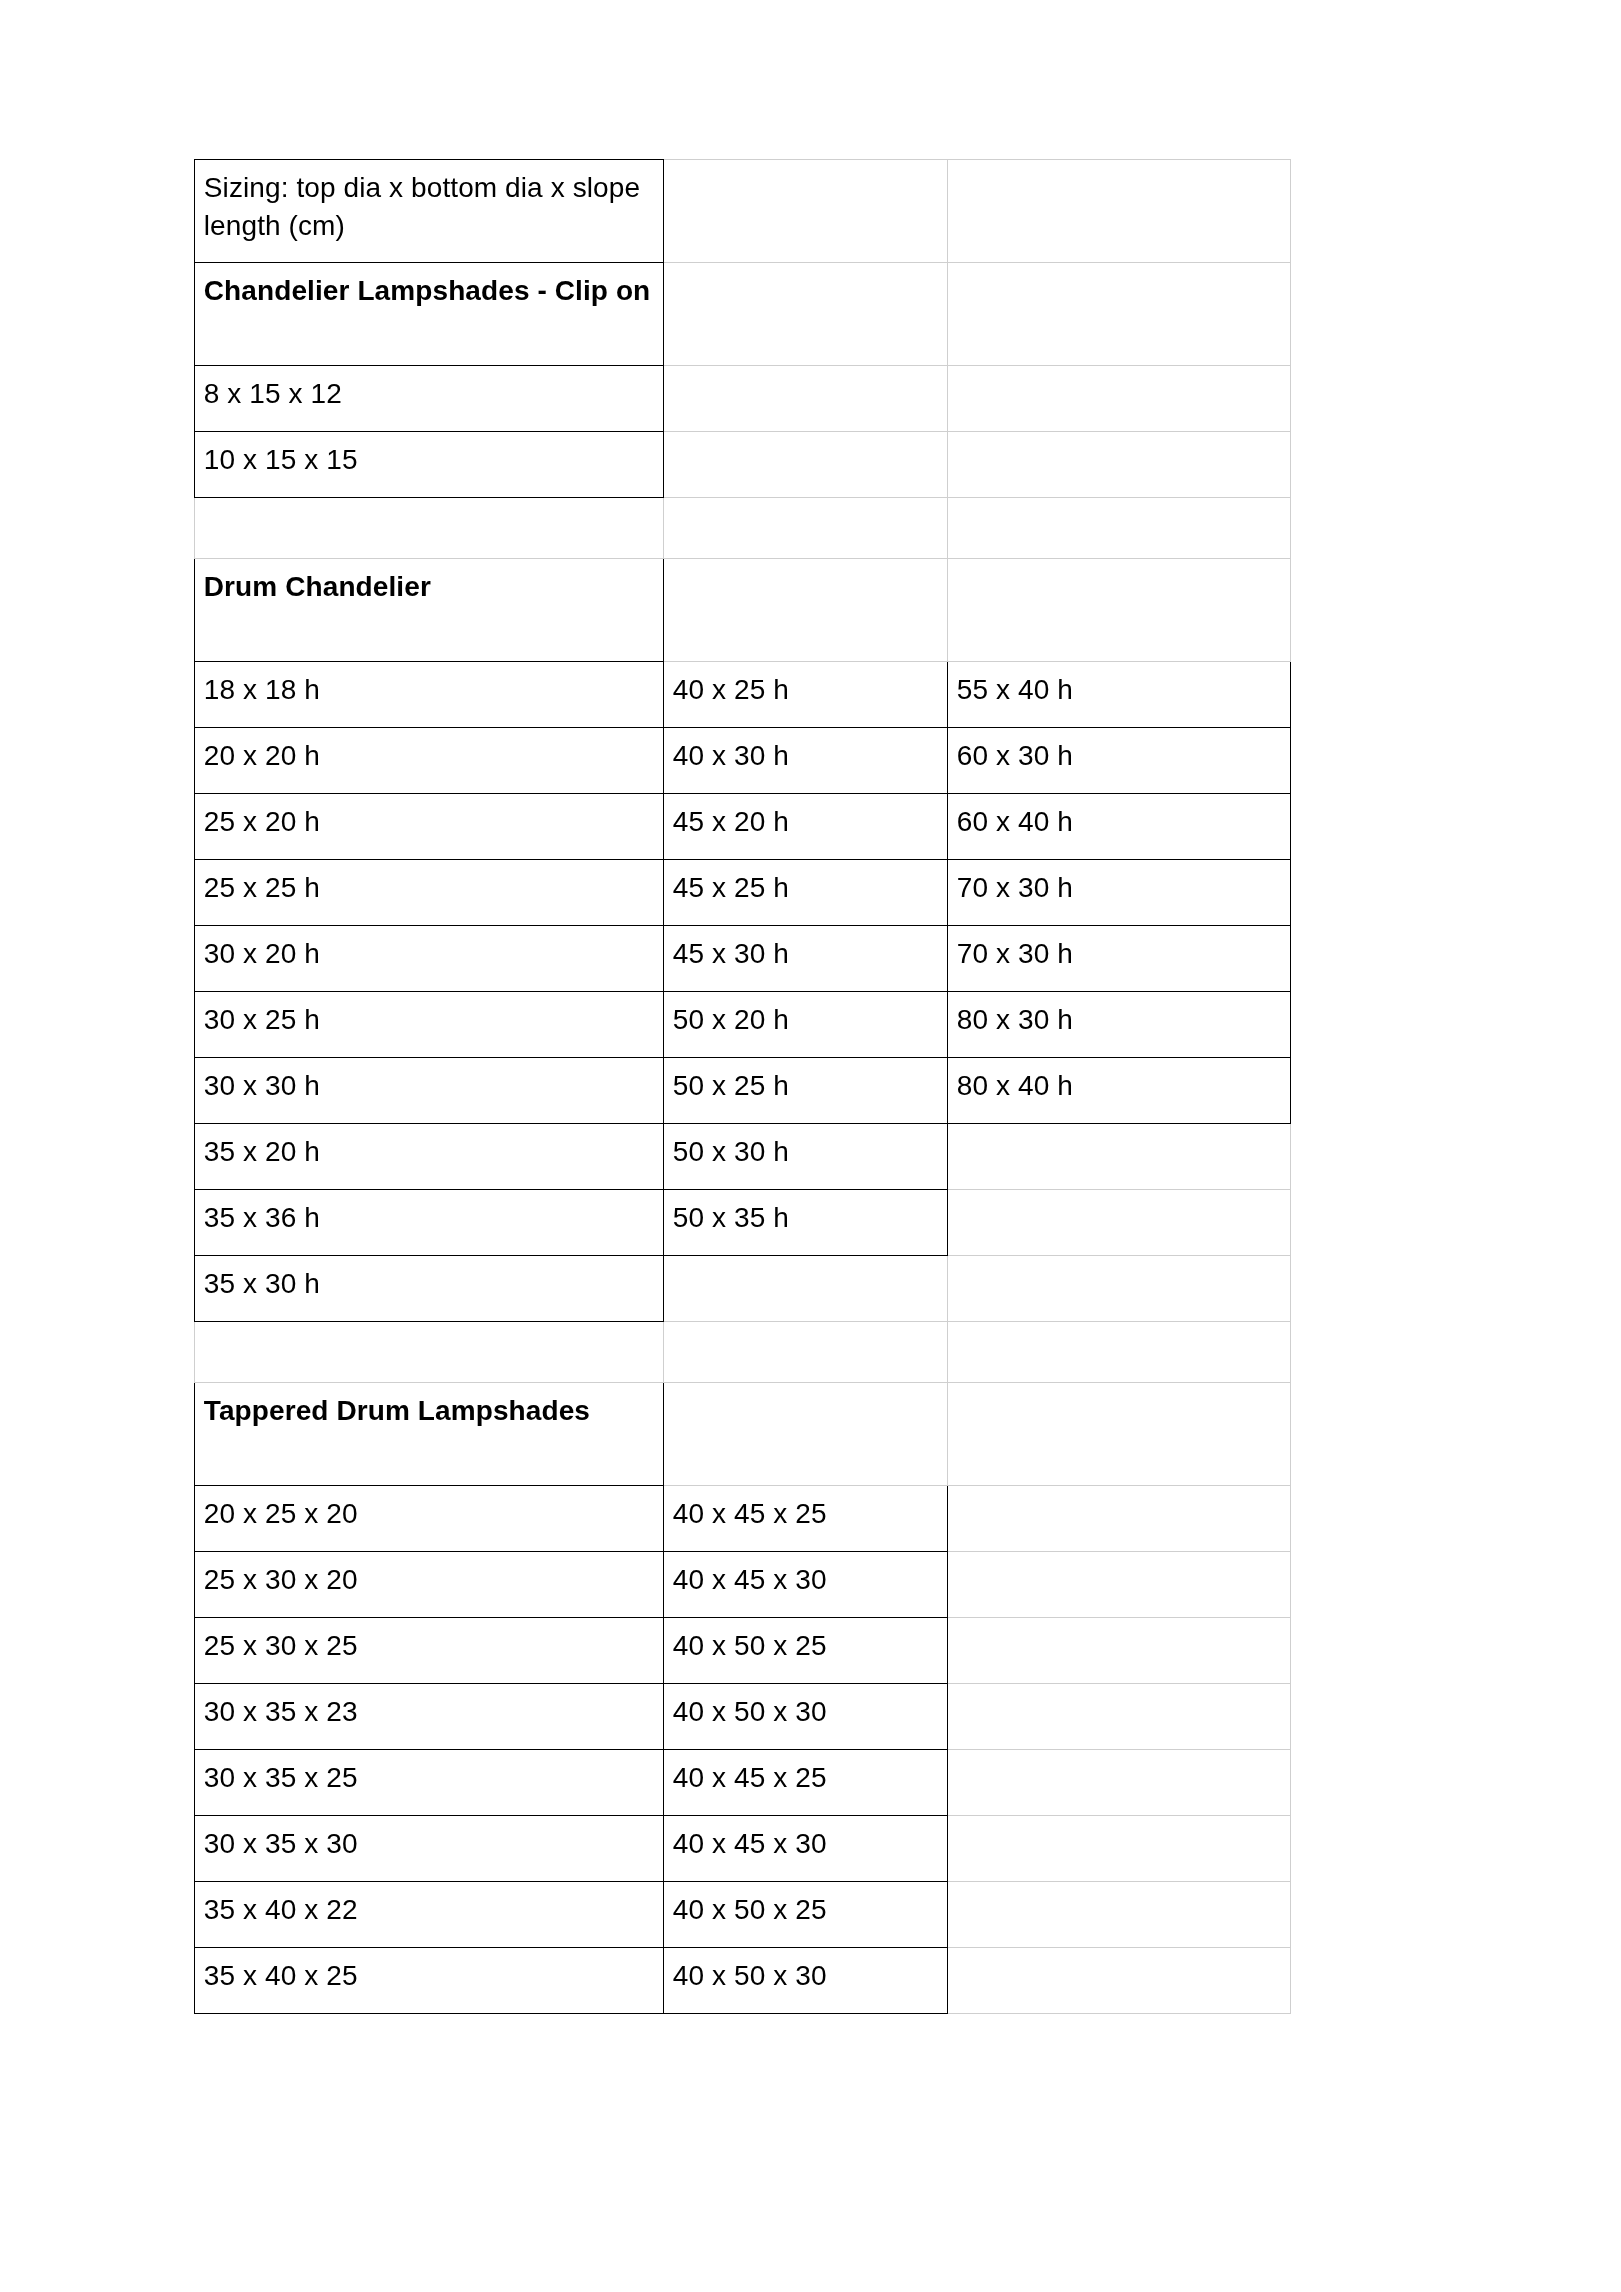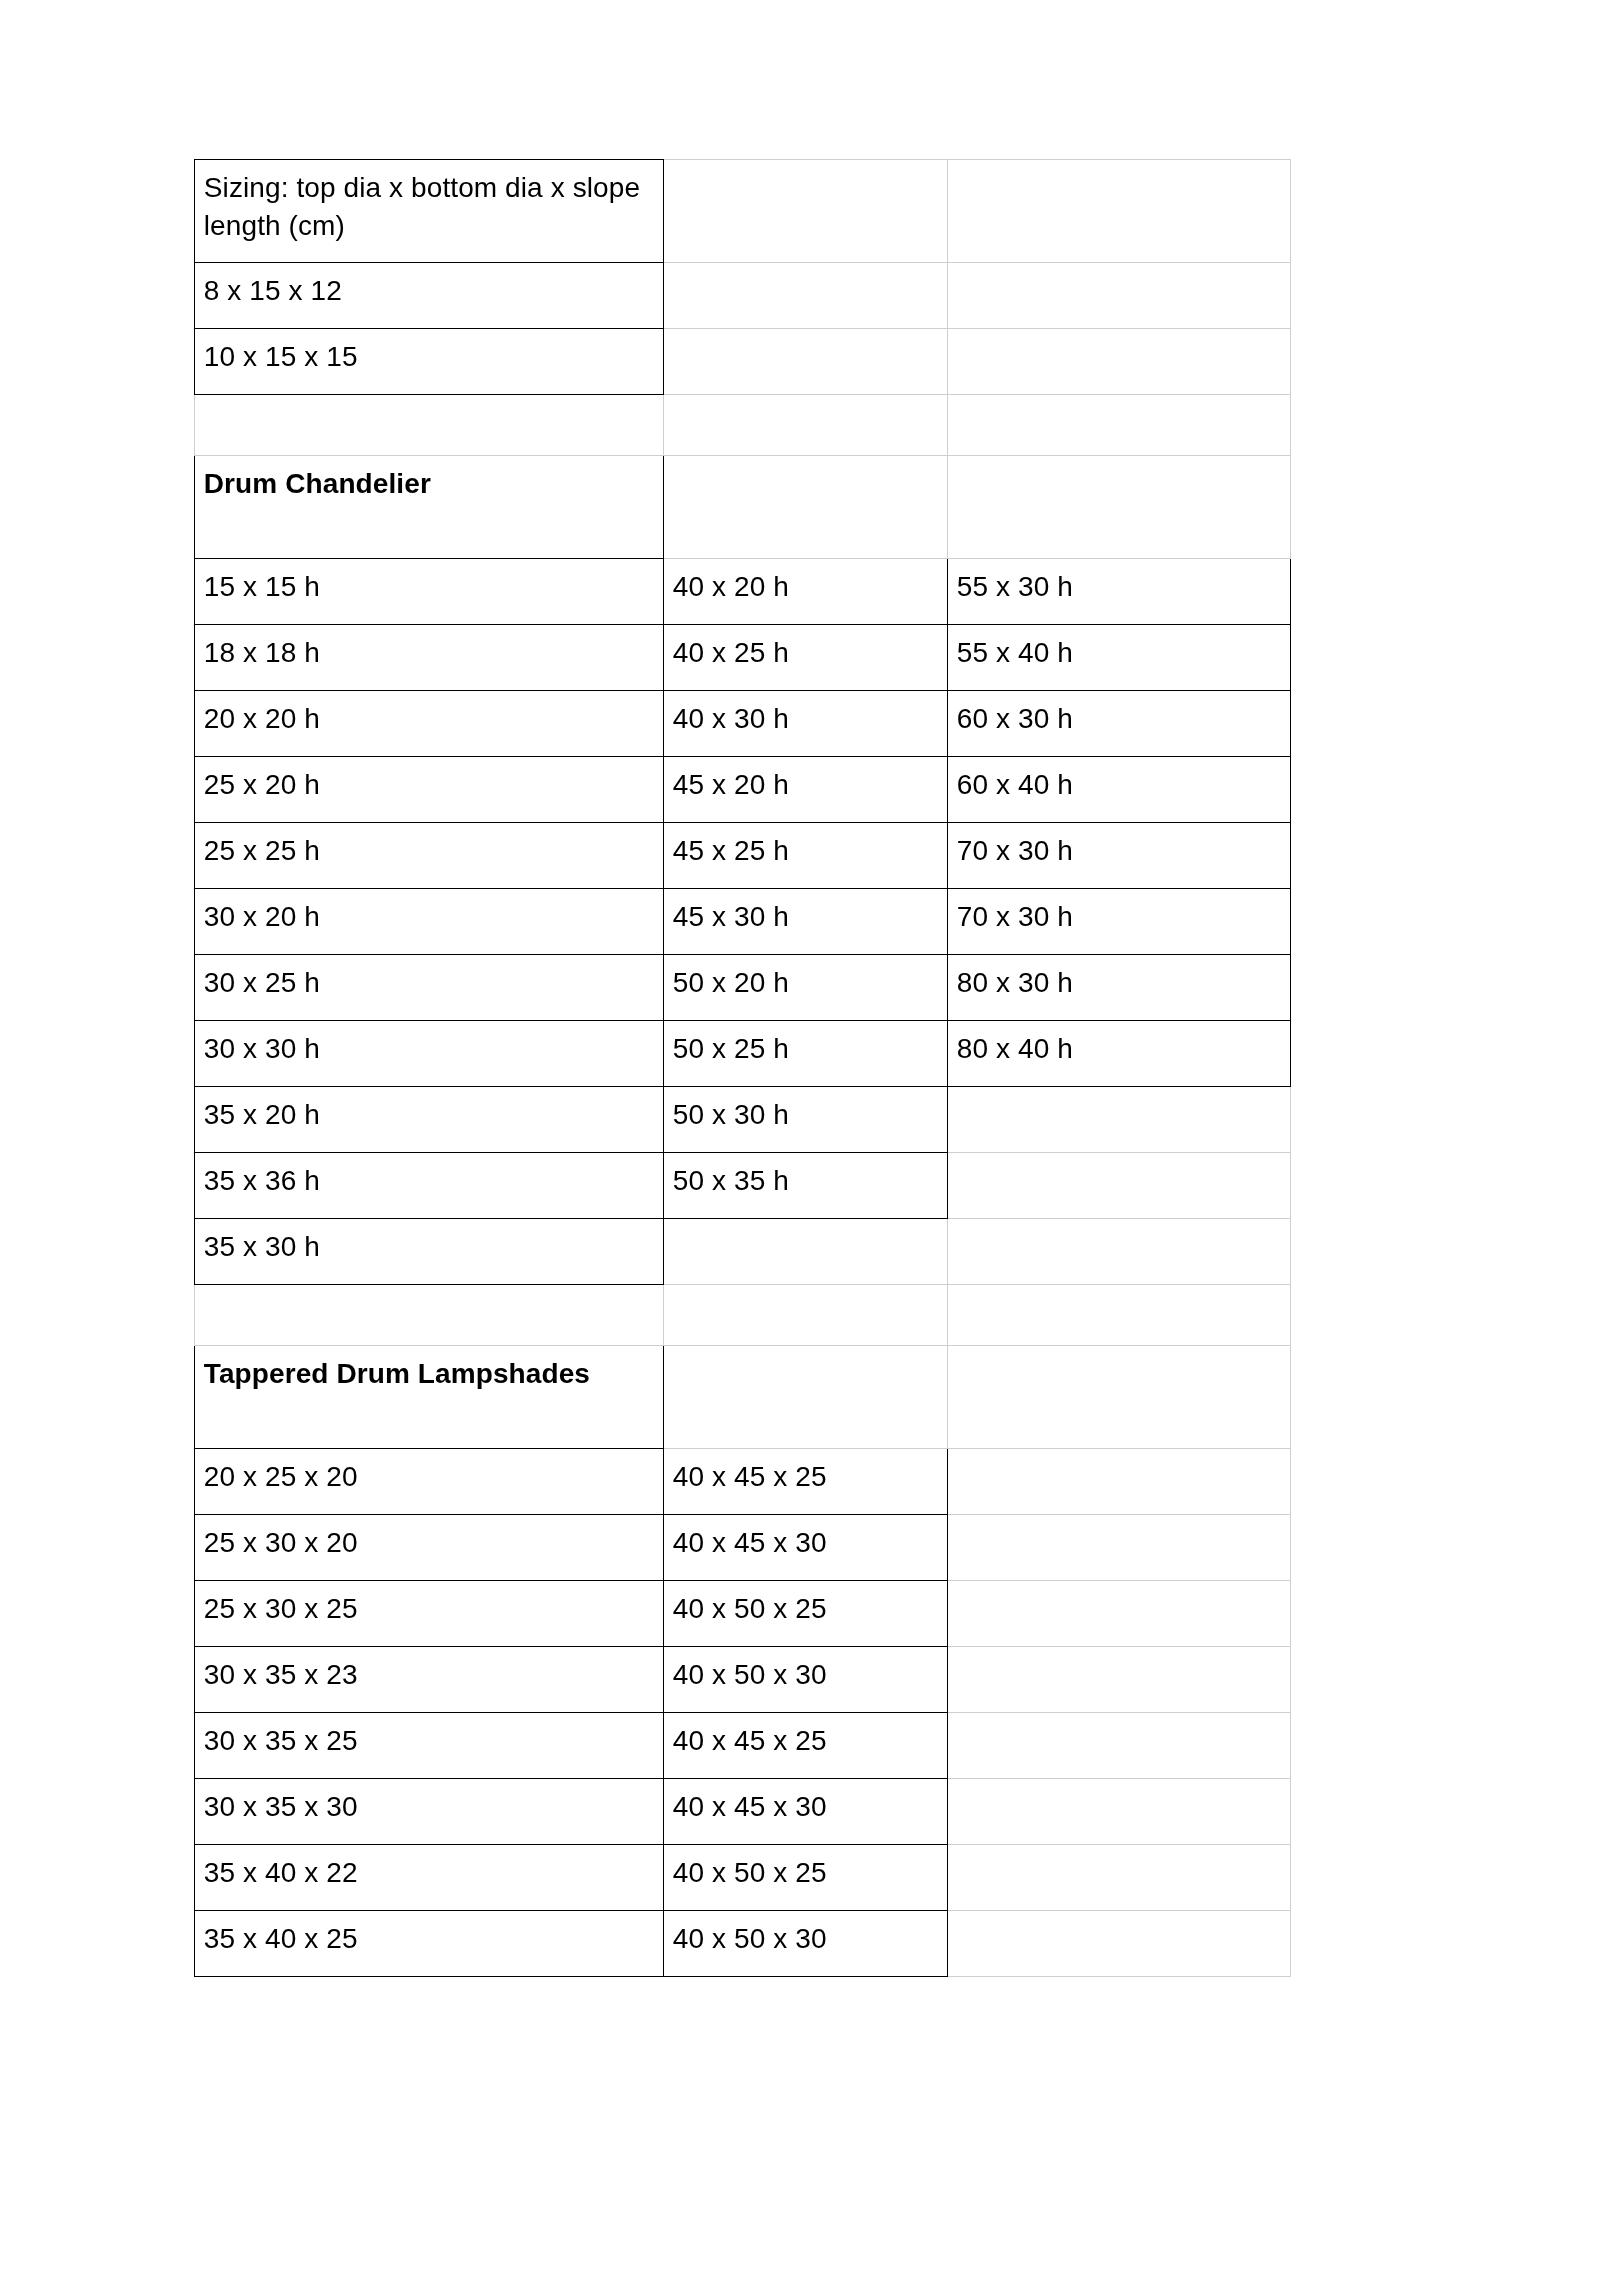--- a/index.html
+++ b/index.html
@@ -75,20 +75,27 @@
     </colgroup>
     <tbody>
         <tr>
           <td class="on tall">
             <span class="cell-text">Sizing: top dia x bottom dia x slope length (cm)</span>
           </td>
           <td class="tall"></td>
           <td class="tall"></td>
         </tr>
         <tr>
+          <td class="on hdr tall">
+            <span class="cell-text">Chandelier Lampshades - Clip on</span>
+          </td>
+          <td class="hdr tall"></td>
+          <td class="hdr tall"></td>
+        </tr>
+        <tr>
           <td class="on">
             <span class="cell-text">8 x 15 x 12</span>
           </td>
           <td></td>
           <td></td>
         </tr>
         <tr>
           <td class="on">
             <span class="cell-text">10 x 15 x 15</span>
           </td>
@@ -99,31 +106,20 @@
           <td class="spacer"></td>
           <td class="spacer"></td>
           <td class="spacer"></td>
         </tr>
         <tr>
           <td class="on hdr tall">
             <span class="cell-text">Drum Chandelier</span>
           </td>
           <td class="hdr tall"></td>
           <td class="hdr tall"></td>
-        </tr>
-        <tr>
-          <td class="on">
-            <span class="cell-text">15 x 15 h</span>
-          </td>
-          <td class="on">
-            <span class="cell-text">40 x 20 h</span>
-          </td>
-          <td class="on">
-            <span class="cell-text">55 x 30 h</span>
-          </td>
         </tr>
         <tr>
           <td class="on">
             <span class="cell-text">18 x 18 h</span>
           </td>
           <td class="on">
             <span class="cell-text">40 x 25 h</span>
           </td>
           <td class="on">
             <span class="cell-text">55 x 40 h</span>

